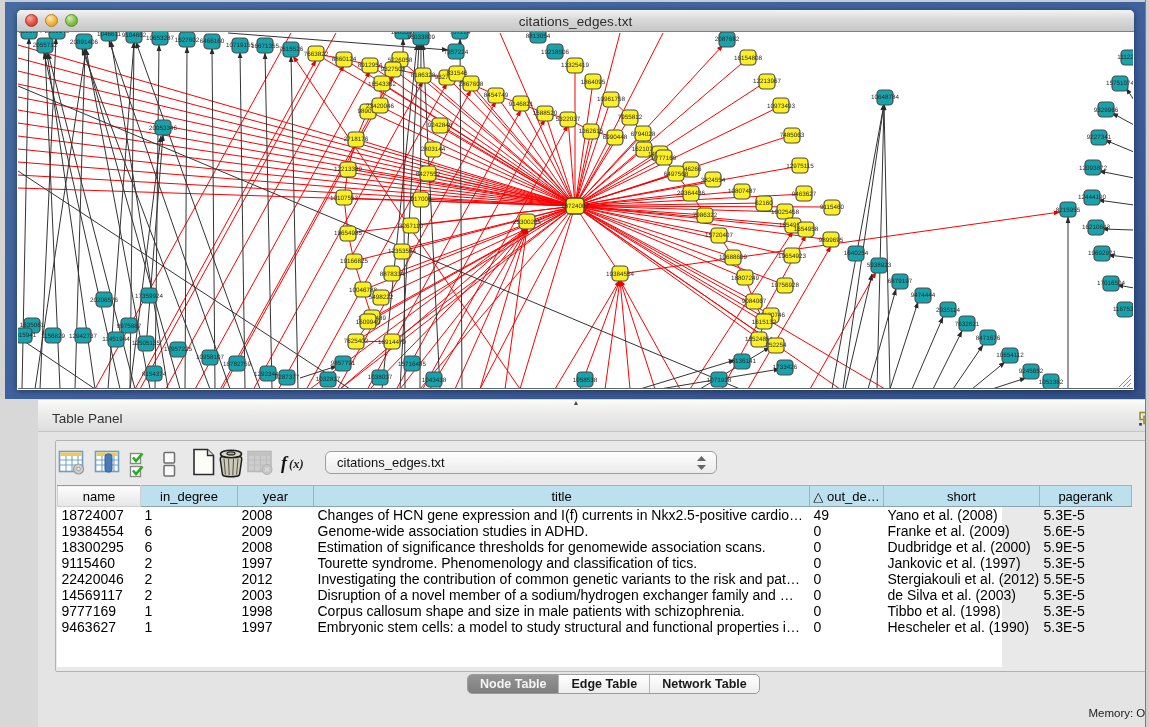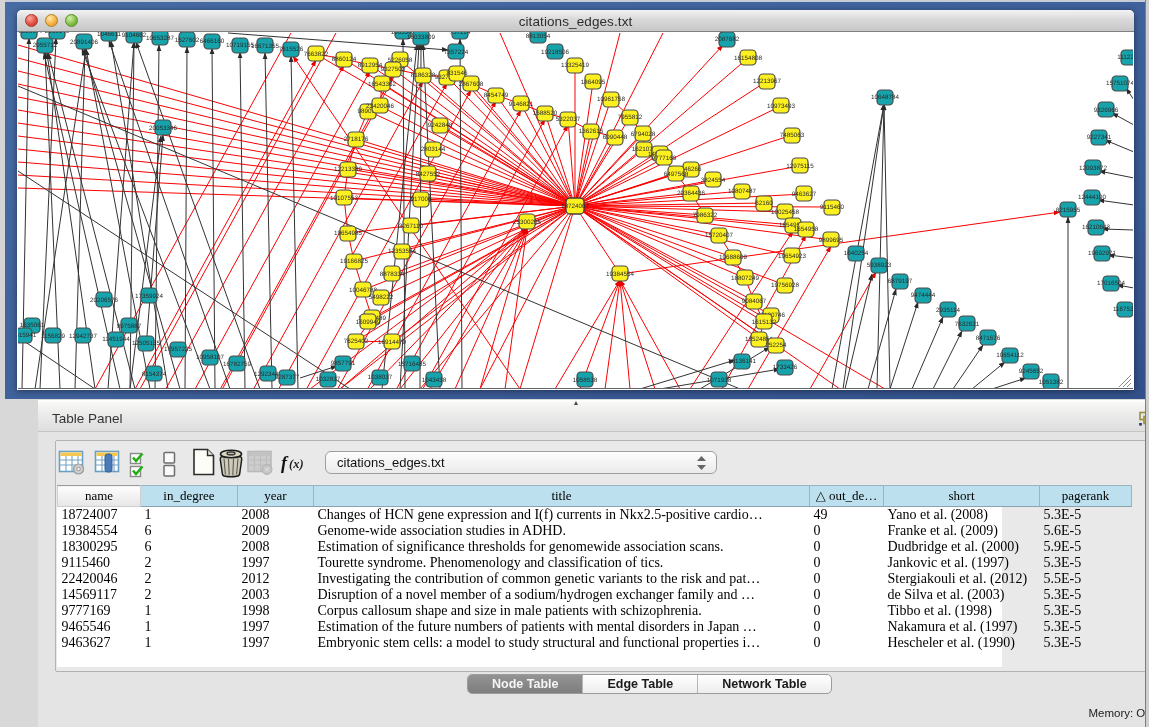--- a/index.html
+++ b/index.html
@@ -32,28 +32,28 @@
 
 
 #tpanel { position:absolute; left:0; top:400px; width:1145px; height:327px; background:#e4e4e4;margin-left:38px; }
 #tpTitle { height:32px; background:linear-gradient(#ffffff 0%,#f6f6f4 12%,#eaeaea 50%,#dedede 100%); border-bottom:1px solid #c4c4c4; position:relative; }
 #tpTitle .tt { position:absolute; left:14px; top:11px; font-size:13.5px; color:#333; }
 #tpbox { position:absolute; left:17px; top:40px; width:1119px; height:232px;
   border:1px solid #b2b2b2; border-radius:2px; background:#e9e9e9; }
 #toolbar { position:absolute; left:0; top:0; height:43px; width:100%; }
 #drop { position:absolute; left:269px; top:10px; width:392px; height:23px;
   border:1px solid #9e9e9e; border-radius:6px; font-size:13px; color:#111; line-height:21px; padding-left:11px; background:linear-gradient(#fdfdfd,#ebebeb); }
-#tablewrap { position:absolute; left:1px; top:44px; width:945px; height:182px; background:#fff;font-family:Liberation Serif, serif; }
+#tablewrap { position:absolute; left:1px; top:44px; width:945px; height:182px; background:#fff; }
 table.dt { border-collapse:collapse; table-layout:fixed; width:1074px; font-size:14px; color:#000; }
 table.dt th { height:21px; background:#bde0ee; border:1px solid #9cb4bf; border-bottom:1px solid #8aa3ae; font-weight:normal; font-size:13px; padding:0; }
 table.dt th.g { background:linear-gradient(#fdfdfd,#e6e6e6); border:1px solid #cfcfcf; border-top:1px solid #9b9b9b;}
 table.dt td { height:16px; padding:0 0 0 4px; white-space:nowrap; overflow:hidden; }
 #tabs { position:absolute; left:429px; top:274px; height:20px; display:flex;
   border:1px solid #9c9c9c; border-radius:5px; overflow:hidden; background:linear-gradient(#ffffff,#ededed); font-size:12.5px; font-weight:bold; }
-#tabs div { padding:0 24px; line-height:19px; color:#1a1a1a; }
+#tabs div { padding:0 12px; line-height:19px; color:#1a1a1a; }
 #tabs div.sel { background:linear-gradient(#939393,#7e7e7e); color:#f5f5f5; font-weight:bold; }
 #tabs div.mid { border-left:1px solid #b5b5b5; border-right:1px solid #b5b5b5; }
 #status { position:absolute; right:12px; top:307px; font-size:11.5px; color:#222; }
 .memdot { display:inline-block; width:12px; height:12px; border-radius:50%; background:#35bb2f; border:1px solid #4a4a4a; vertical-align:-2px; margin-left:6px; }
 #grip { position:absolute; left:571px; top:399px; width:10px; height:7px; color:#4a4a4a; font-size:7px; line-height:7px; text-align:center; z-index:5;}
 </style>
 </head>
 <body>
 <div id="ttrim"></div>
 <div id="desk"></div>
@@ -727,29 +727,20 @@
             <tr>
               <td>9777169</td>
               <td>1</td>
               <td>1998</td>
               <td>Corpus callosum shape and size in male patients with schizophrenia.</td>
               <td>0</td>
               <td>Tibbo et al. (1998)</td>
               <td>5.3E-5</td>
             </tr>
             <tr>
-              <td>9465546</td>
-              <td>1</td>
-              <td>1997</td>
-              <td>Estimation of the future numbers of patients with mental disorders in Japan …</td>
-              <td>0</td>
-              <td>Nakamura et al. (1997)</td>
-              <td>5.3E-5</td>
-            </tr>
-            <tr>
               <td>9463627</td>
               <td>1</td>
               <td>1997</td>
               <td>Embryonic stem cells: a model to study structural and functional properties i…</td>
               <td>0</td>
               <td>Hescheler et al. (1990)</td>
               <td>5.3E-5</td>
             </tr>
           </tbody>
         </table>

